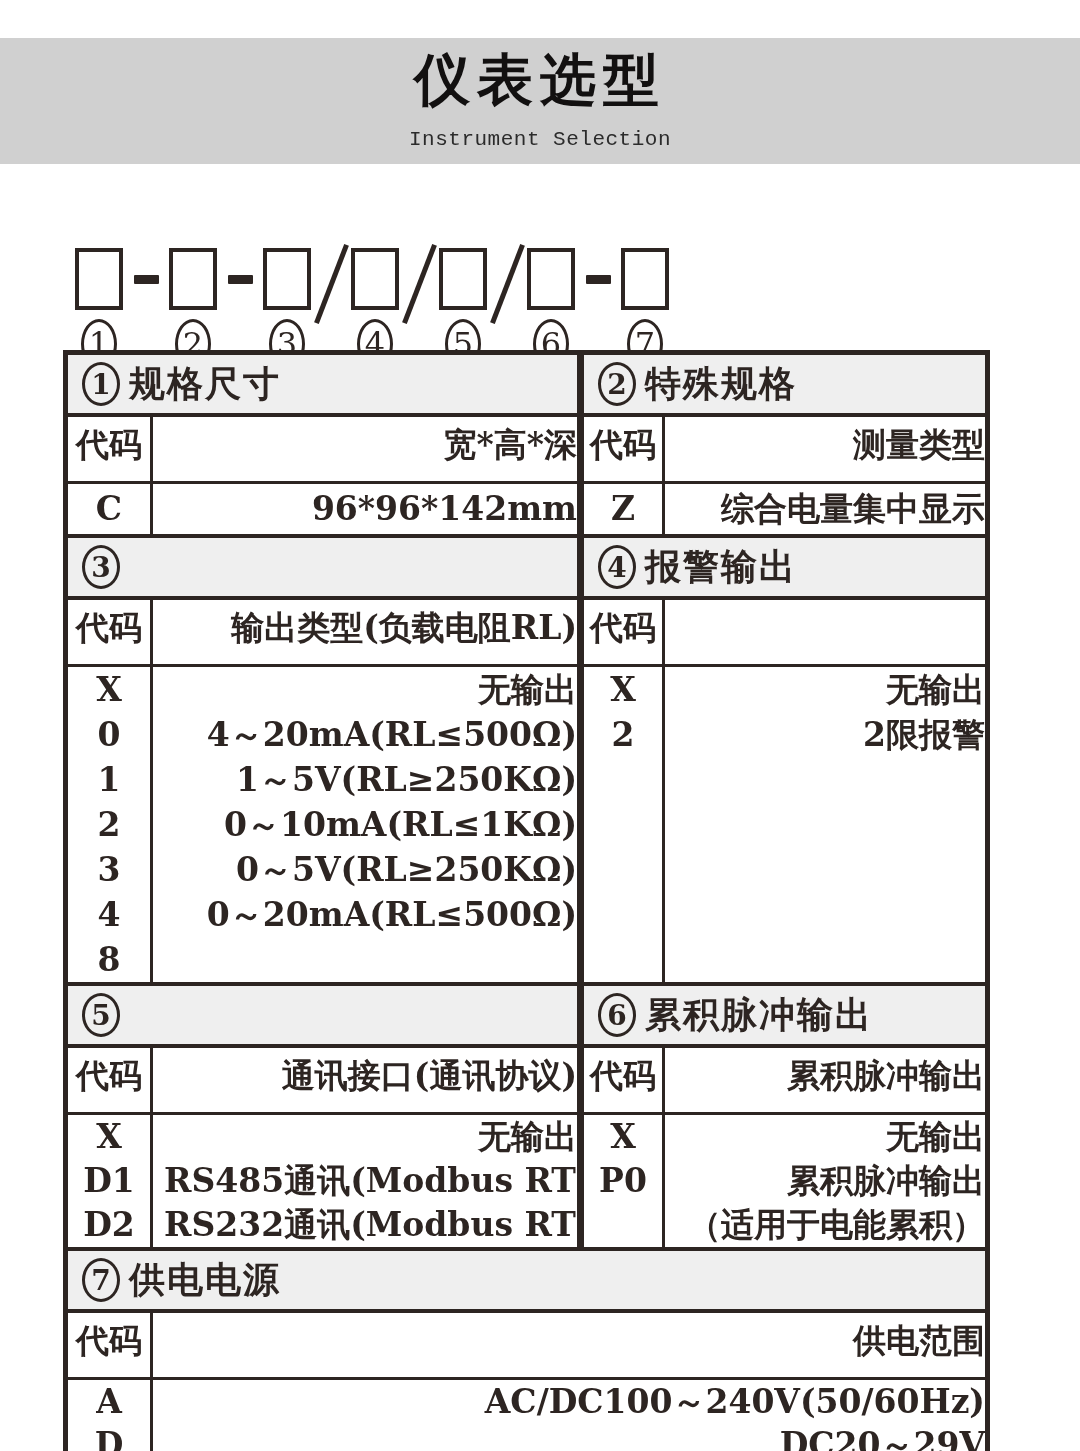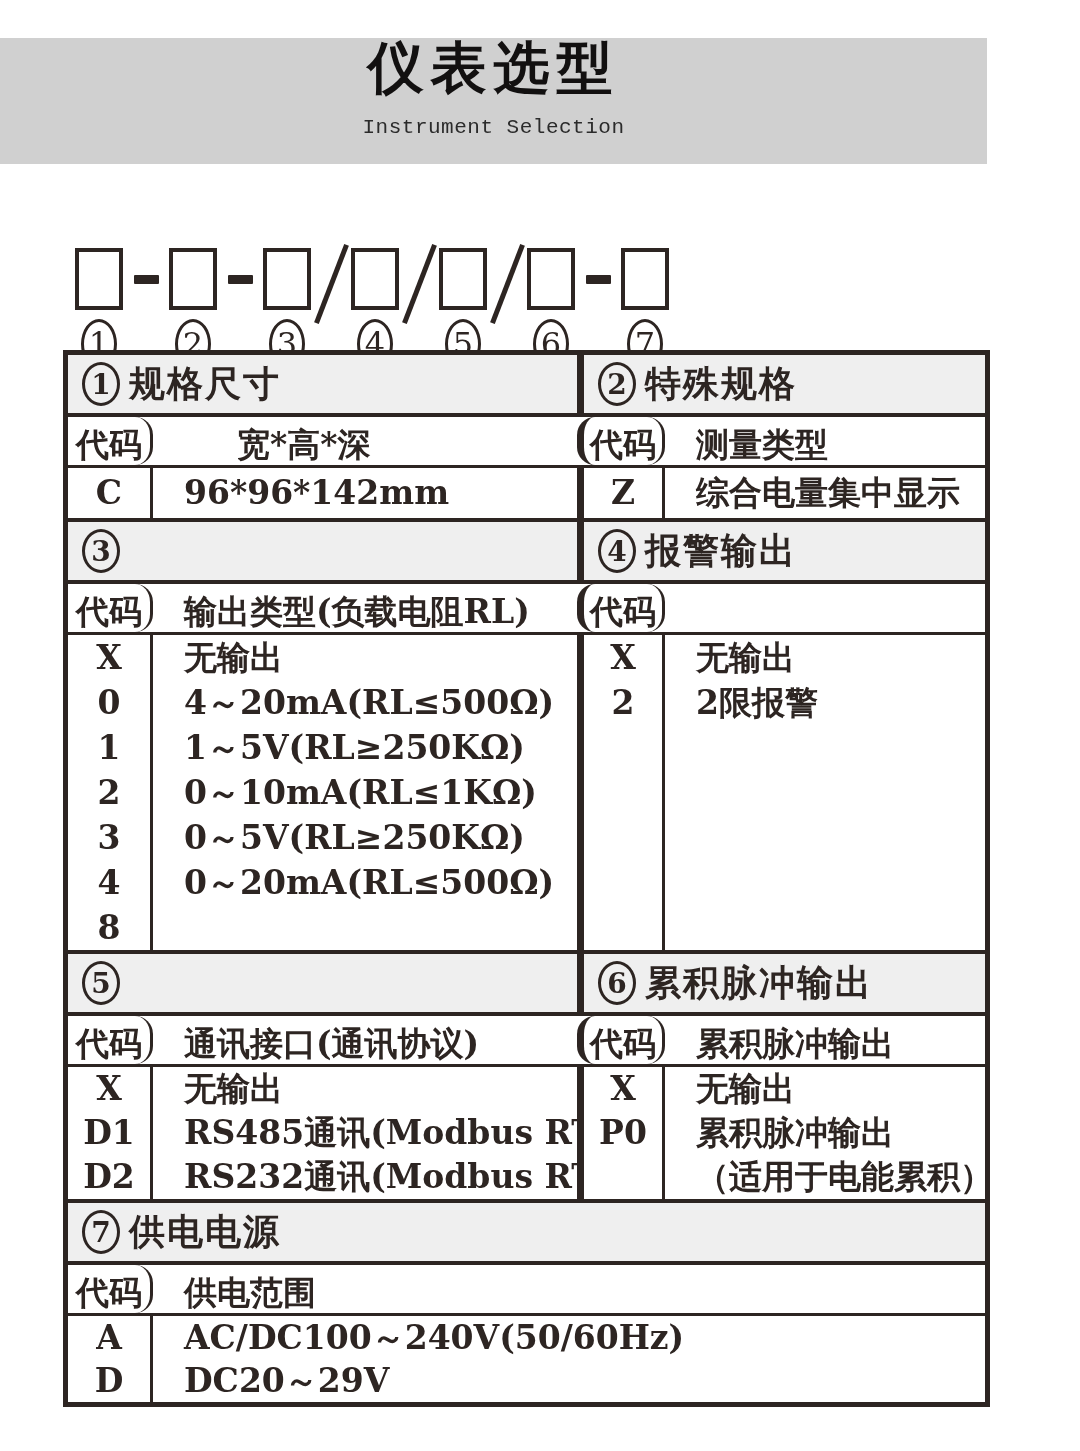--- a/index.html
+++ b/index.html
@@ -4,23 +4,23 @@
 <style>
   html,body{margin:0;padding:0;background:#ffffff;}
   body{
     width:1080px;height:1451px;position:relative;
     font-family:"DejaVu Serif","Liberation Serif",serif;
     color:#2d2522;
     -webkit-font-smoothing:antialiased;
   }
   
   .title-band{
-    position:absolute;left:0;top:38px;width:987px;height:126px;
+    position:absolute;left:0;top:38px;width:1080px;height:126px;
     background:#d0d0d0;display:flex;flex-direction:column;
-    align-items:center;justify-content:flex-start;
+    align-items:center;justify-content:center;
   }
   .title-main{
     font-family:"DejaVu Sans","Liberation Sans",sans-serif;
     font-weight:900;font-size:56px;line-height:60px;letter-spacing:7px;
     color:#121010;
   }
   .title-sub{
     font-family:Liberation Mono, monospace;
     font-size:21px;line-height:26px;color:#2b2b2b;margin-top:17px;letter-spacing:0.5px;
   }
@@ -67,25 +67,25 @@
   }
   .sec-head-cell .circ2{
     width:38px;height:44px;border:3px solid #2d2522;border-radius:50%;
     display:flex;align-items:center;justify-content:center;
     font-family:"DejaVu Serif","Liberation Serif",serif;
     font-size:28px;font-weight:600;letter-spacing:0;box-sizing:border-box;flex:0 0 auto;
   }
   .span-l{grid-column:1/3;}
   .span-r{grid-column:3/5;border-left:7px solid #2d2522;}
   .col-head-row{border-bottom:3px solid #2d2522;}
-  .col-head-row .cell{height:48px;line-height:56px;border-radius:18px;}
+  .col-head-row .cell{height:64px;line-height:56px;}
   .cell{box-sizing:border-box;overflow:hidden;white-space:nowrap;}
   .codecol{border-right:3px solid #2d2522;text-align:center;}
   .mid{border-left:7px solid #2d2522;}
-  .desccol{padding-left:11px;text-align:left;margin-left:20px;}
+  .desccol{padding-left:11px;text-align:right;}
   .indent{padding-left:64px;}
   .body-row .ln{white-space:nowrap;}
   .lh50 .ln{height:50px;line-height:50px;}
   .lh45 .ln{height:45px;line-height:45px;}
   .lh44 .ln{height:44px;line-height:44px;}
   .lh43 .ln{height:43px;line-height:43px;}
 </style>
 </head>
 <body>
 

